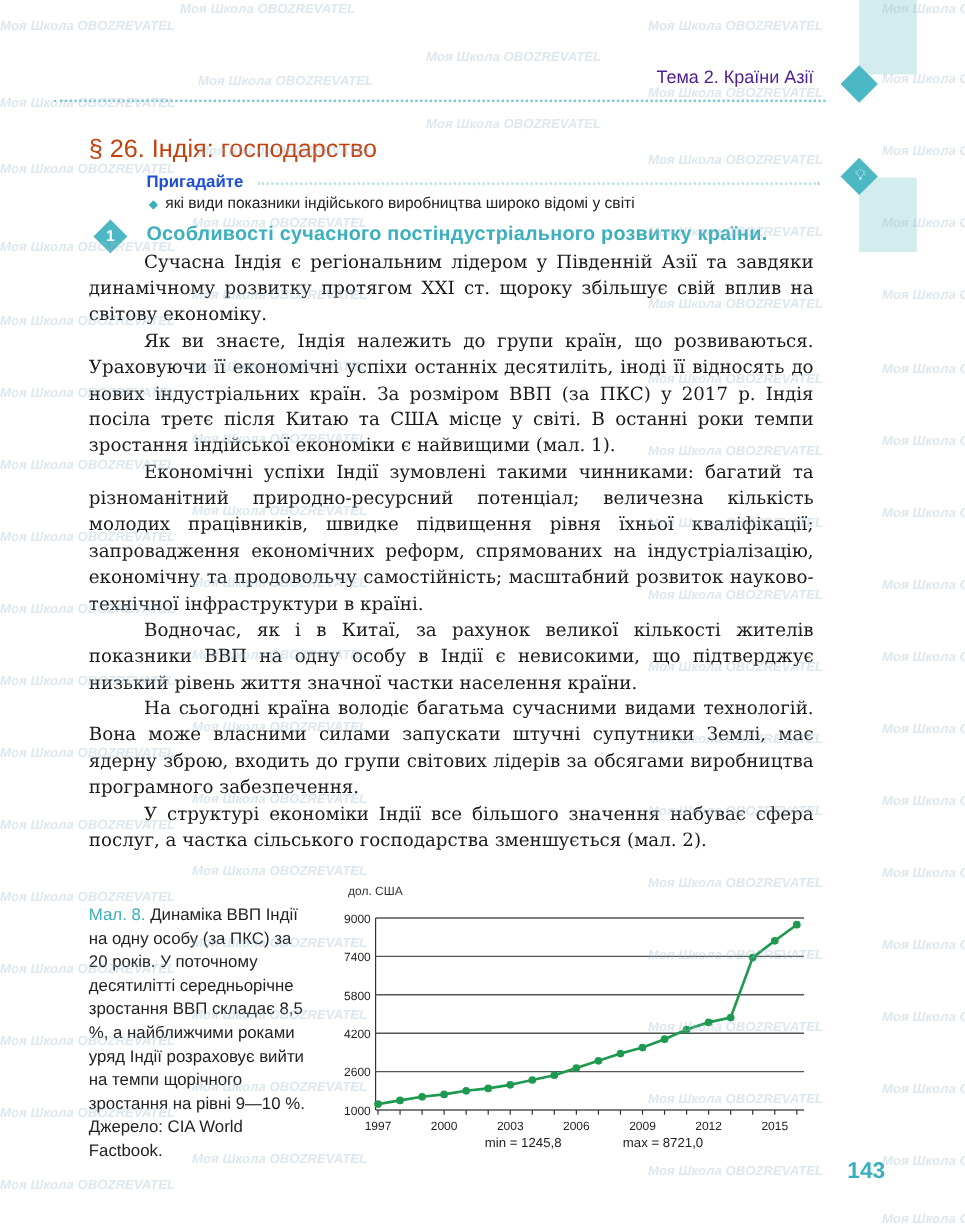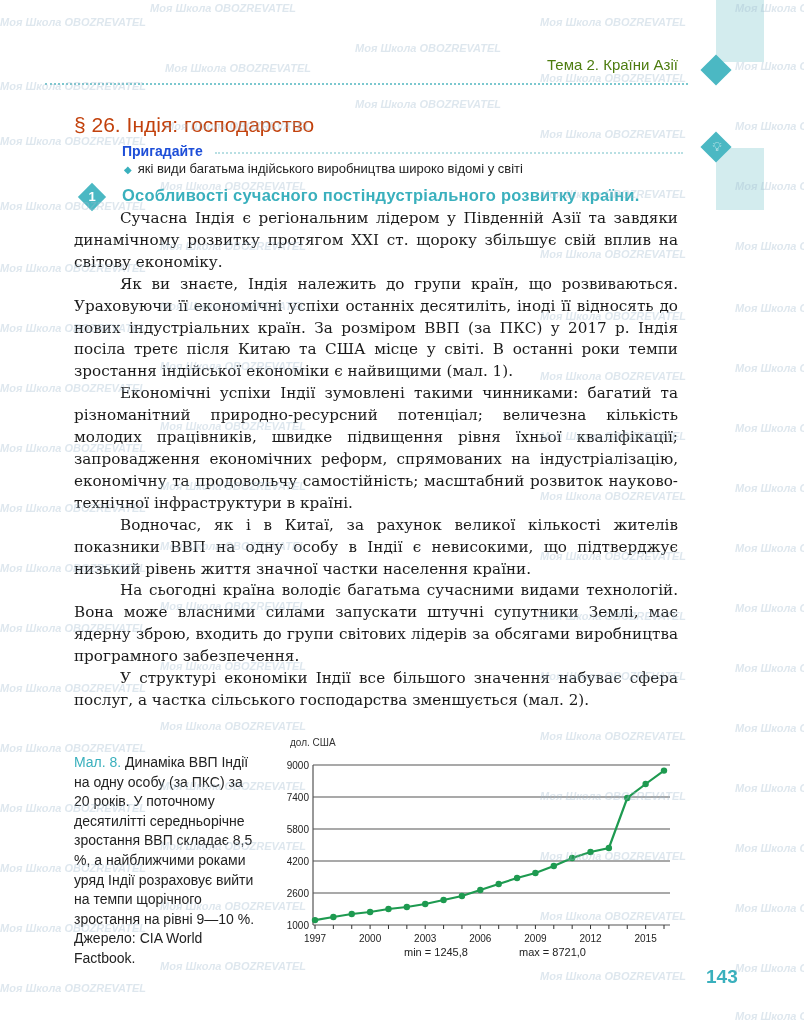--- a/index.html
+++ b/index.html
@@ -3,21 +3,21 @@
 <meta charset="utf-8">
 <style>
   html, body { margin:0; padding:0; }
   body { width:804px; height:1024px; background:#ffffff; position:relative; overflow:hidden; font-family:"DejaVu Sans", sans-serif; color:#222; }
   .side-bar-top { position:absolute; left:716px; top:0; width:48px; height:62px; background:#d3ecee; }
   .side-bar-mid { position:absolute; left:716px; top:148px; width:48px; height:62px; background:#d3ecee; }
   .diamond { position:absolute; width:22px; height:22px; background:#4bb8c3; transform:rotate(45deg); }
   .d-topic { left:705px; top:59px; }
   .d-remember { left:705px; top:136px; width:22px; height:22px; }
   .bulb { position:absolute; left:708px; top:138px; width:18px; height:18px; color:#fff; font-size:13px; text-align:center; line-height:18px; }
-  .header-topic { position:absolute; right:126px; top:56px; font-family:"Liberation Sans", sans-serif; font-size:15px; color:#4d7c0f; }
+  .header-topic { position:absolute; right:126px; top:56px; font-family:"Liberation Sans", sans-serif; font-size:15px; color:#4c1d95; }
   .header-line { position:absolute; left:45px; top:80px; width:643px; height:3px; border-bottom:2px dotted #7cc8cf; }
   .para-title { position:absolute; left:74px; top:113px; font-family:"Liberation Sans", sans-serif; font-weight:normal; font-size:21px; color:#c2410c; }
   .remember-label { position:absolute; left:122px; top:143px; font-family:"Liberation Sans", sans-serif; font-weight:bold; font-size:14px; color:#1d4ed8; }
   .remember-line { position:absolute; left:215px; top:152px; width:468px; border-bottom:2px dotted #b8dfe3; }
   .remember-item { position:absolute; left:124px; top:161px; font-family:"Liberation Sans", sans-serif; font-size:13px; color:#222; }
   .remember-item .bullet { color:#3ab0bd; margin-right:6px; font-size:10px; }
   .sec-diamond { position:absolute; left:82px; top:187px; width:20px; height:20px; background:#4bb8c3; transform:rotate(45deg); }
   .sec-num { position:absolute; left:82px; top:186px; width:20px; height:22px; text-align:center; color:#fff; font-family:"Liberation Sans", sans-serif; font-weight:bold; font-size:13px; line-height:22px; }
   .sec-title { position:absolute; left:122px; top:186px; font-family:"Liberation Sans", sans-serif; font-weight:bold; font-size:16.5px; color:#3ab0bd; letter-spacing:0.2px; }
   .body-text { position:absolute; left:74px; top:208px; width:604px; font-family:"DejaVu Serif", serif; font-size:15.2px; line-height:21.9px; color:#1a1a1a; text-align:justify; }
@@ -39,21 +39,21 @@
 <div class="bulb">💡︎</div>
 
 <div class="header-topic">Тема 2. Країни Азії</div>
 <div class="header-line"></div>
 
 <div class="para-title">§ 26. Індія: господарство</div>
 
 <div class="remember-label">Пригадайте</div>
 <div class="remember-line"></div>
 <div class="remember-item">
-  <span class="bullet">◆</span><span>які види багатьма індійського виробництва широко відомі у світі</span>
+  <span class="bullet">◆</span><span>які види показники індійського виробництва широко відомі у світі</span>
 </div>
 
 <div class="sec-diamond"></div>
 <div class="sec-num">1</div>
 <div class="sec-title">Особливості сучасного постіндустріального розвитку країни.</div>
 
 <div class="body-text">
   <p>Сучасна Індія є регіональним лідером у Південній Азії та завдяки динамічному розвитку протягом XXI ст. щороку збільшує свій вплив на світову економіку.</p>
   <p>Як ви знаєте, Індія належить до групи країн, що розвиваються. Ураховуючи її економічні успіхи останніх десятиліть, іноді її відносять до нових індустріальних країн. За розміром ВВП (за ПКС) у 2017 р. Індія посіла третє після Китаю та США місце у світі. В останні роки темпи зростання індійської економіки є найвищими (мал. 1).</p>
   <p>Економічні успіхи Індії зумовлені такими чинниками: багатий та різноманітний природно-ресурсний потенціал; величезна кількість молодих працівників, швидке підвищення рівня їхньої кваліфікації; запровадження економічних реформ, спрямованих на індустріалізацію, економічну та продовольчу самостійність; масштабний розвиток науково-технічної інфраструктури в країні.</p>

